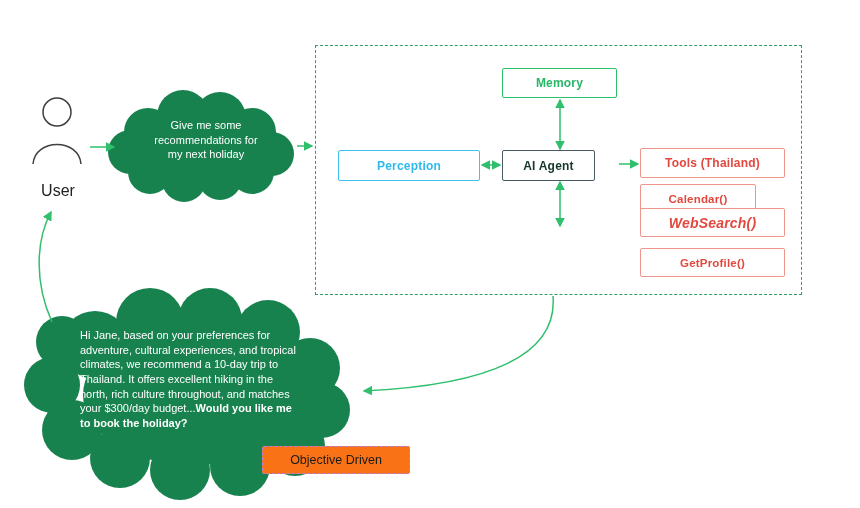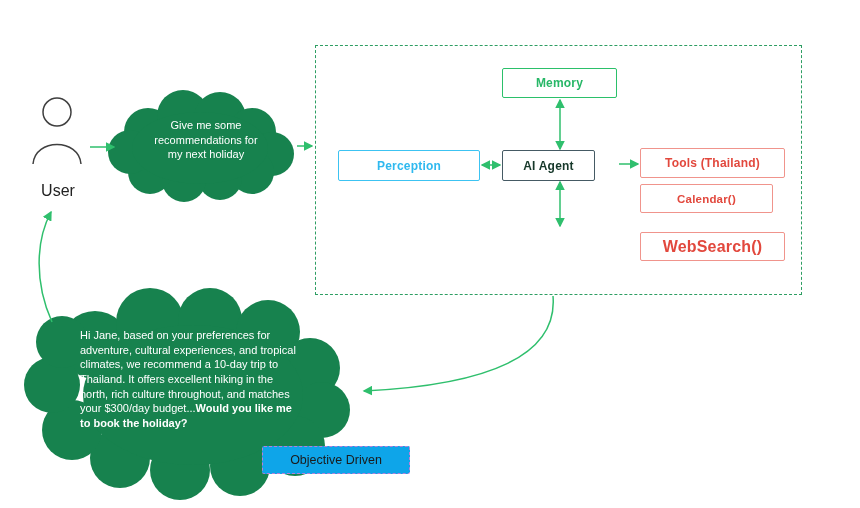--- a/index.html
+++ b/index.html
@@ -14,37 +14,37 @@
     letter-spacing:.2px;box-sizing:border-box;
   }
   .boundary{
     position:absolute;left:315px;top:45px;width:487px;height:250px;
     border:1.5px dashed #2e9e63;box-sizing:border-box;background:transparent;
   }
   .memory{left:502px;top:68px;width:115px;height:30px;border:1.5px solid #2bc06a;color:#27b767;}
   .perception{left:338px;top:150px;width:142px;height:31px;border:1.5px solid #3cc3f2;color:#2fb9ef;}
   .agent{left:502px;top:150px;width:93px;height:31px;border:1.5px solid #455a64;color:#16382a;}
   .toolshd{left:640px;top:148px;width:145px;height:30px;border:1.5px solid #f0948c;color:#e2483d;}
-  .tool0{left:640px;top:184px;width:133px;height:29px;border:1.5px solid #f0948c;color:#e2483d;font-size:11.5px;}
-  .tool1{left:640px;top:232px;width:145px;height:29px;border:1.5px solid #f0948c;color:#e2483d;font-size:16px;}
+  .tool0{left:640px;top:184px;width:116px;height:29px;border:1.5px solid #f0948c;color:#e2483d;font-size:11.5px;}
+  .tool1{left:640px;top:208px;width:145px;height:29px;border:1.5px solid #f0948c;color:#e2483d;font-size:14px;font-style:italic;}
   .tool2{left:640px;top:248px;width:145px;height:29px;border:1.5px solid #f0948c;color:#e2483d;font-size:11.5px;}
   .llm{left:502px;top:228px;width:115px;height:30px;border:1.5px solid #f6c344;color:#eaa817;}
   .user-label{
     position:absolute;left:33px;top:182px;width:50px;text-align:center;
     font-size:16px;color:#222;
   }
   .cloud-text{
     position:absolute;color:#fff;font-size:11px;line-height:1.33;z-index:4;
   }
   .req-text{left:146px;top:118px;width:120px;text-align:center;}
   .resp-text{left:80px;top:328px;width:222px;text-align:left;}
   .resp-text b{font-weight:bold;}
   .badge{
     position:absolute;left:262px;top:446px;width:148px;height:28px;z-index:5;
-    background:#0ea5e9;border:1.5px dashed #b87fd9;box-sizing:border-box;
+    background:#f97316;border:1.5px dashed #b87fd9;box-sizing:border-box;
     display:flex;align-items:center;justify-content:center;
     font-size:12.5px;color:#1b1b1b;border-radius:2px;
   }
 </style>
 </head>
 <body>
 
 <div class="stage">
 
   <div class="boundary"></div>
@@ -111,16 +111,17 @@
   <div class="cloud-text resp-text">
     <span>Hi Jane, based on your preferences for adventure, cultural experiences, and tropical climates, we recommend a 10-day trip to Thailand. It offers excellent hiking in the north, rich culture throughout, and matches your $300/day budget...</span><b>Would you like me to book the holiday?</b>
   </div>
 
   <div class="box perception">Perception</div>
   <div class="box memory">Memory</div>
   <div class="box agent">AI Agent</div>
   <div class="box toolshd">Tools (Thailand)</div>
   <div class="box tool0">Calendar()</div>
   <div class="box tool1">WebSearch()</div>
+  <div class="box tool2">GetProfile()</div>
 
   <div class="badge">Objective Driven</div>
 
 </div>
 
 </body></html>

